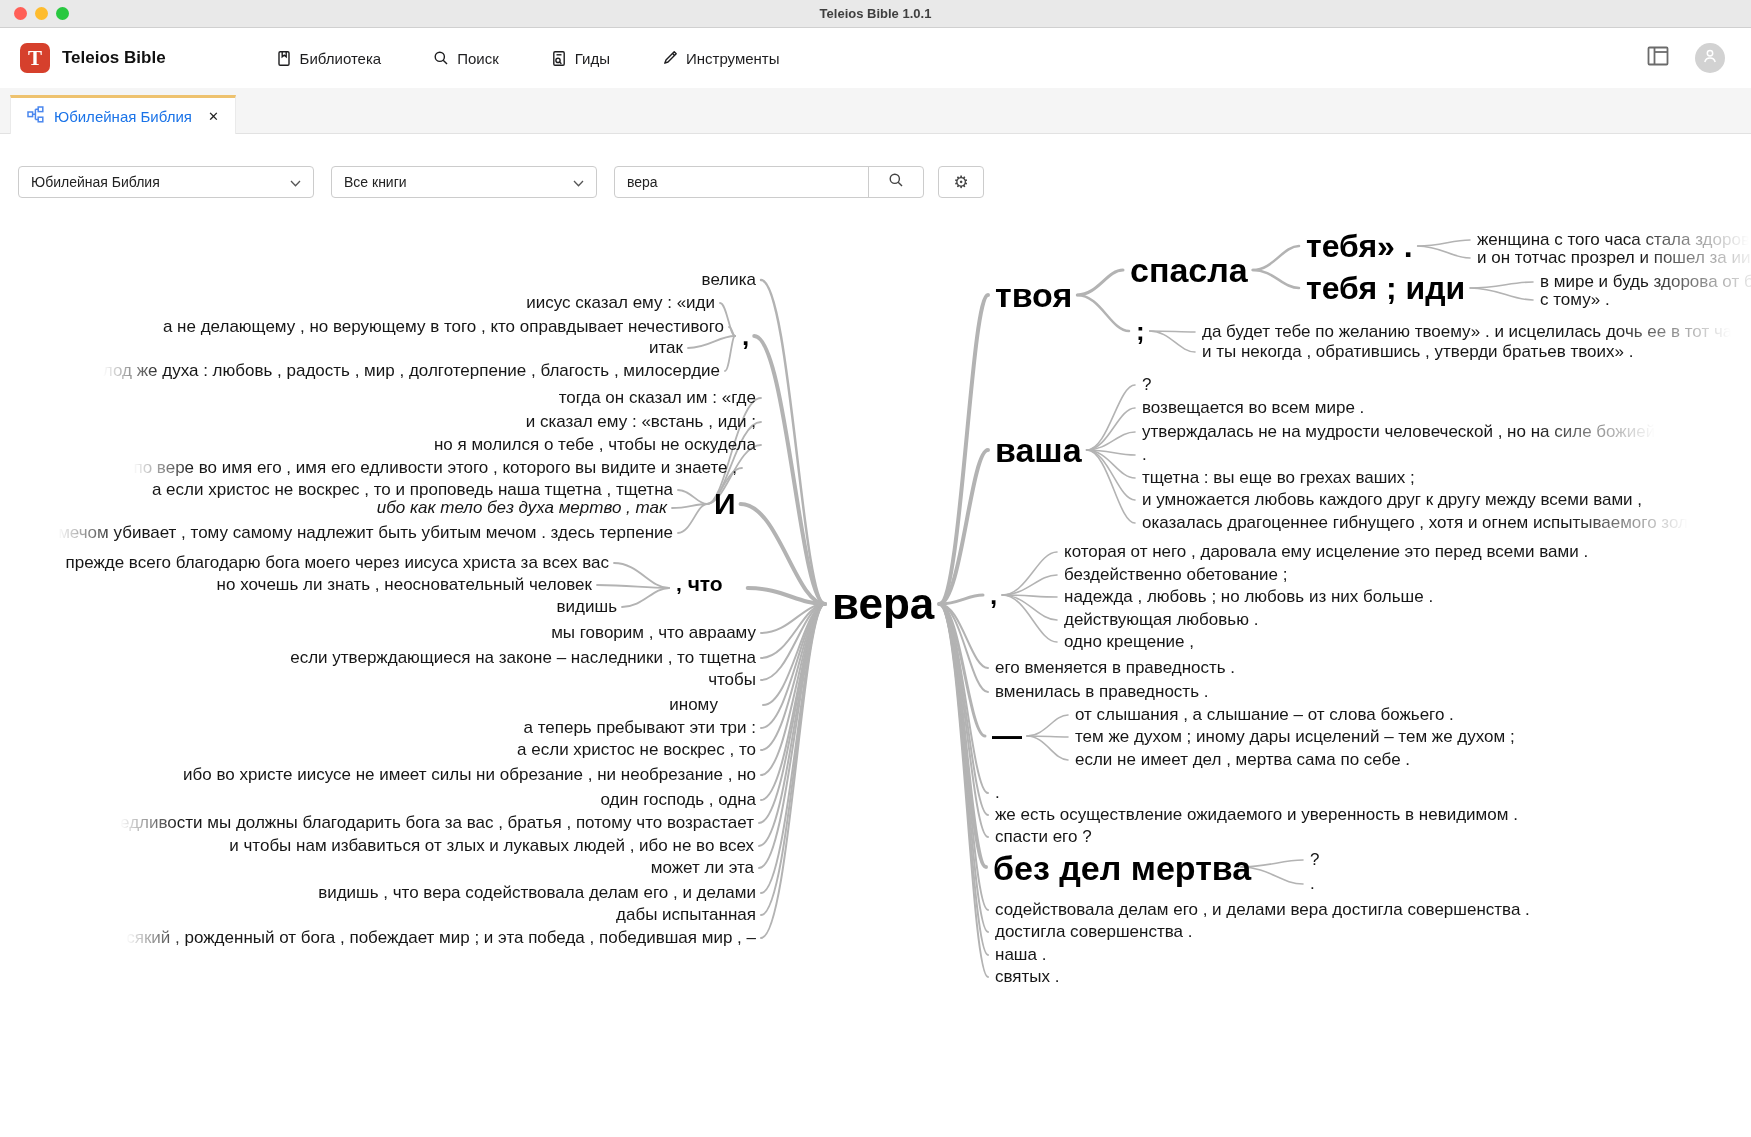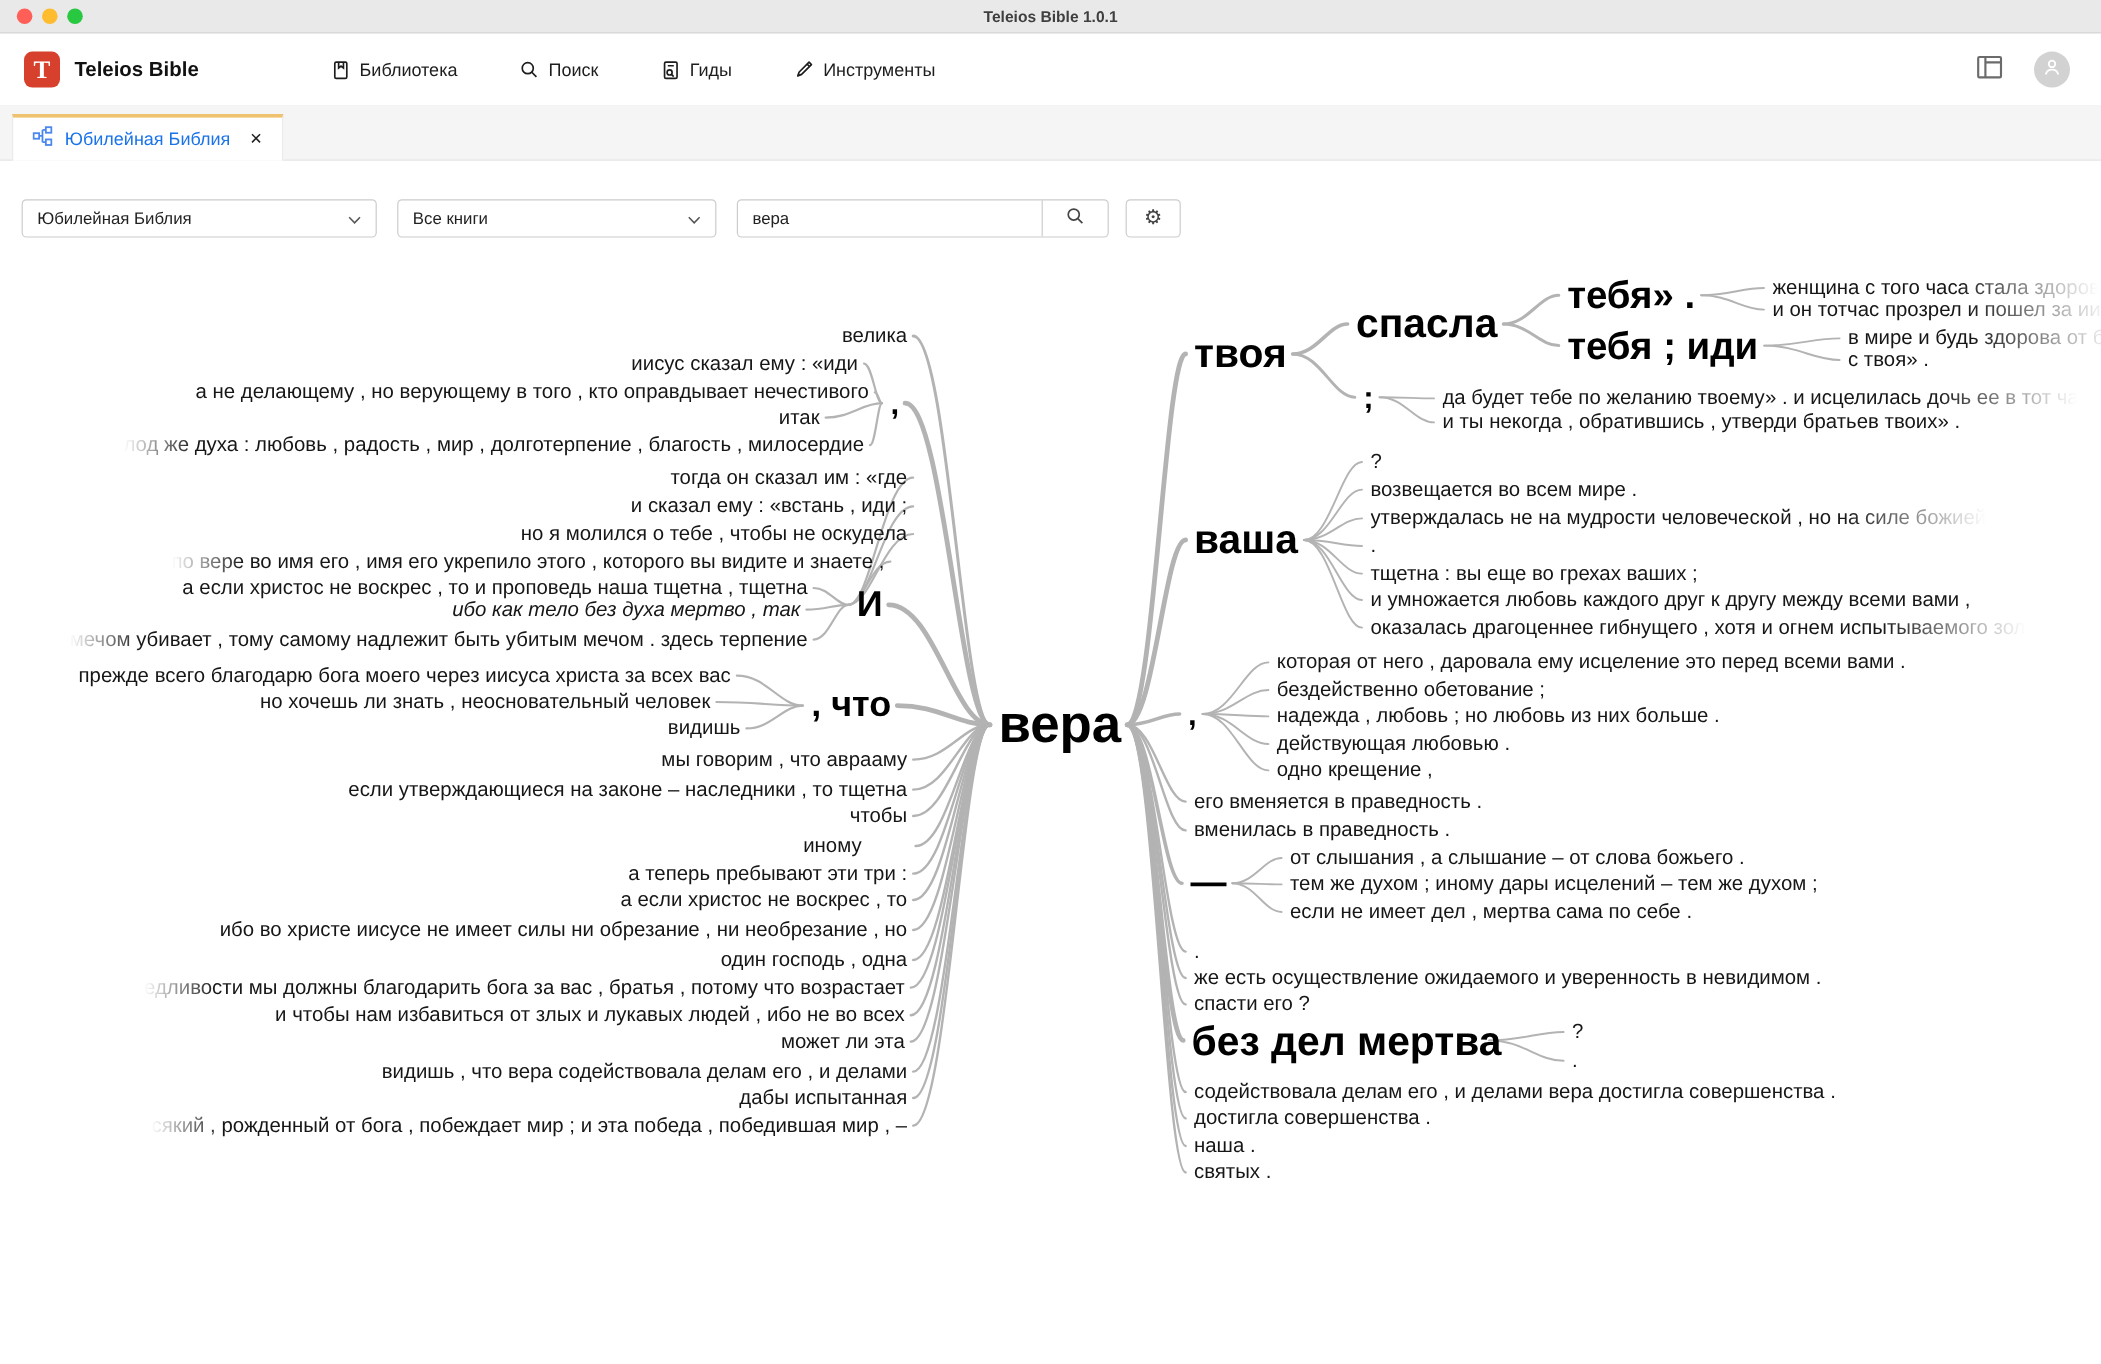--- a/index.html
+++ b/index.html
@@ -280,41 +280,41 @@
       <path d="M 939.296875 604 C 961.21328125 604, 970.95390625 910, 988 910" stroke="#b3b3b3" stroke-width="2" fill="none" stroke-linecap="round"></path>
       <path d="M 939.296875 604 C 961.21328125 604, 970.95390625 932, 988 932" stroke="#b3b3b3" stroke-width="2" fill="none" stroke-linecap="round"></path>
       <path d="M 939.296875 604 C 961.21328125 604, 970.95390625 955, 988 955" stroke="#b3b3b3" stroke-width="2" fill="none" stroke-linecap="round"></path>
       <path d="M 939.296875 604 C 961.21328125 604, 970.95390625 977, 988 977" stroke="#b3b3b3" stroke-width="2" fill="none" stroke-linecap="round"></path>
     </svg>
 
   <div class="node" style="left:832px;top:582px;font-size:44px;">вера</div>
 
   <div class="node" style="left:742px;top:323px;font-size:26px;">,</div>
   <div class="node" style="left:714px;top:489px;font-size:30px;">И</div>
-  <div class="node" style="left:676px;top:573px;font-size:30px;">, что</div>
+  <div class="node" style="left:676px;top:573px;font-size:21px;">, что</div>
 
   <div class="node" style="left:995px;top:278px;font-size:34px;">твоя</div>
   <div class="node" style="left:1130px;top:253px;font-size:34px;">спасла</div>
   <div class="node" style="left:1306px;top:230px;font-size:32px;">тебя» .</div>
   <div class="node" style="left:1306px;top:272px;font-size:32px;">тебя ; иди</div>
   <div class="node" style="left:1136px;top:318px;font-size:26px;">;</div>
   <div class="node" style="left:995px;top:433px;font-size:34px;">ваша</div>
   <div class="node" style="left:990px;top:582px;font-size:26px;">,</div>
   <div class="node" style="left:992px;top:721px;font-size:30px;font-weight:900;">—</div>
   <div class="node" style="left:993px;top:851px;font-size:34px;">без дел мертва</div>
 
   <div class="leaf" style="right:995px;top:270px;">велика</div>
   <div class="leaf" style="right:1036px;top:293px;">иисус сказал ему : «иди</div>
   <div class="leaf" style="right:1027px;top:317px;">а не делающему , но верующему в того , кто оправдывает нечестивого</div>
   <div class="leaf" style="right:1068px;top:338px;">итак</div>
   <div class="leaf fade-l" style="right:1031px;top:361px;">лод же духа : любовь , радость , мир , долготерпение , благость , милосердие</div>
   <div class="leaf" style="right:995px;top:388px;">тогда он сказал им : «где</div>
   <div class="leaf" style="right:995px;top:412px;">и сказал ему : «встань , иди ;</div>
   <div class="leaf" style="right:995px;top:435px;">но я молился о тебе , чтобы не оскудела</div>
-  <div class="leaf fade-l" style="right:1014px;top:458px;">по вере во имя его , имя его укрепило этого , которого вы видите и знаете ,</div>
+  <div class="leaf fade-l" style="right:1014px;top:458px;">по вере во имя его , имя его едливости этого , которого вы видите и знаете ,</div>
   <div class="leaf" style="right:1078px;top:480px;">а если христос не воскрес , то и проповедь наша тщетна , тщетна</div>
   <div class="leaf" style="right:1084px;top:498px;font-style:italic;">ибо как тело без духа мертво , так</div>
   <div class="leaf fade-l" style="right:1078px;top:523px;">мечом убивает , тому самому надлежит быть убитым мечом . здесь терпение</div>
   <div class="leaf" style="right:1142px;top:553px;">прежде всего благодарю бога моего через иисуса христа за всех вас</div>
   <div class="leaf" style="right:1159px;top:575px;">но хочешь ли знать , неосновательный человек</div>
   <div class="leaf" style="right:1134px;top:597px;">видишь</div>
   <div class="leaf" style="right:995px;top:623px;">мы говорим , что аврааму</div>
   <div class="leaf" style="right:995px;top:648px;">если утверждающиеся на законе – наследники , то тщетна</div>
   <div class="leaf" style="right:995px;top:670px;">чтобы</div>
   <div class="leaf" style="right:1033px;top:695px;margin-left:48px;">иному</div>
@@ -325,21 +325,21 @@
   <div class="leaf fade-l" style="right:997px;top:813px;">едливости мы должны благодарить бога за вас , братья , потому что возрастает</div>
   <div class="leaf" style="right:997px;top:836px;">и чтобы нам избавиться от злых и лукавых людей , ибо не во всех</div>
   <div class="leaf" style="right:997px;top:858px;">может ли эта</div>
   <div class="leaf" style="right:995px;top:883px;">видишь , что вера содействовала делам его , и делами</div>
   <div class="leaf" style="right:995px;top:905px;">дабы испытанная</div>
   <div class="leaf fade-l" style="right:995px;top:928px;">сякий , рожденный от бога , побеждает мир ; и эта победа , победившая мир , –</div>
 
   <div class="leaf fade-r" style="left:1477px;top:230px;">женщина с того часа стала здорова</div>
   <div class="leaf fade-r" style="left:1477px;top:248px;">и он тотчас прозрел и пошел за иису</div>
   <div class="leaf fade-r" style="left:1540px;top:272px;">в мире и будь здорова от бол</div>
-  <div class="leaf" style="left:1540px;top:290px;">с твоя» .</div>
+  <div class="leaf" style="left:1540px;top:290px;">с тому» .</div>
   <div class="leaf fade-r" style="left:1202px;top:322px;">да будет тебе по желанию твоему» . и исцелилась дочь ее в тот час</div>
   <div class="leaf" style="left:1202px;top:342px;">и ты некогда , обратившись , утверди братьев твоих» .</div>
   <div class="leaf" style="left:1142px;top:375px;">?</div>
   <div class="leaf" style="left:1142px;top:398px;">возвещается во всем мире .</div>
   <div class="leaf fade-r" style="left:1142px;top:422px;">утверждалась не на мудрости человеческой , но на силе божией .</div>
   <div class="leaf" style="left:1142px;top:445px;">.</div>
   <div class="leaf" style="left:1142px;top:468px;">тщетна : вы еще во грехах ваших ;</div>
   <div class="leaf fade-r" style="left:1142px;top:513px;">оказалась драгоценнее гибнущего , хотя и огнем испытываемого золо</div>
   <div class="leaf" style="left:1142px;top:490px;">и умножается любовь каждого друг к другу между всеми вами ,</div>
   <div class="leaf" style="left:1064px;top:542px;">которая от него , даровала ему исцеление это перед всеми вами .</div>

